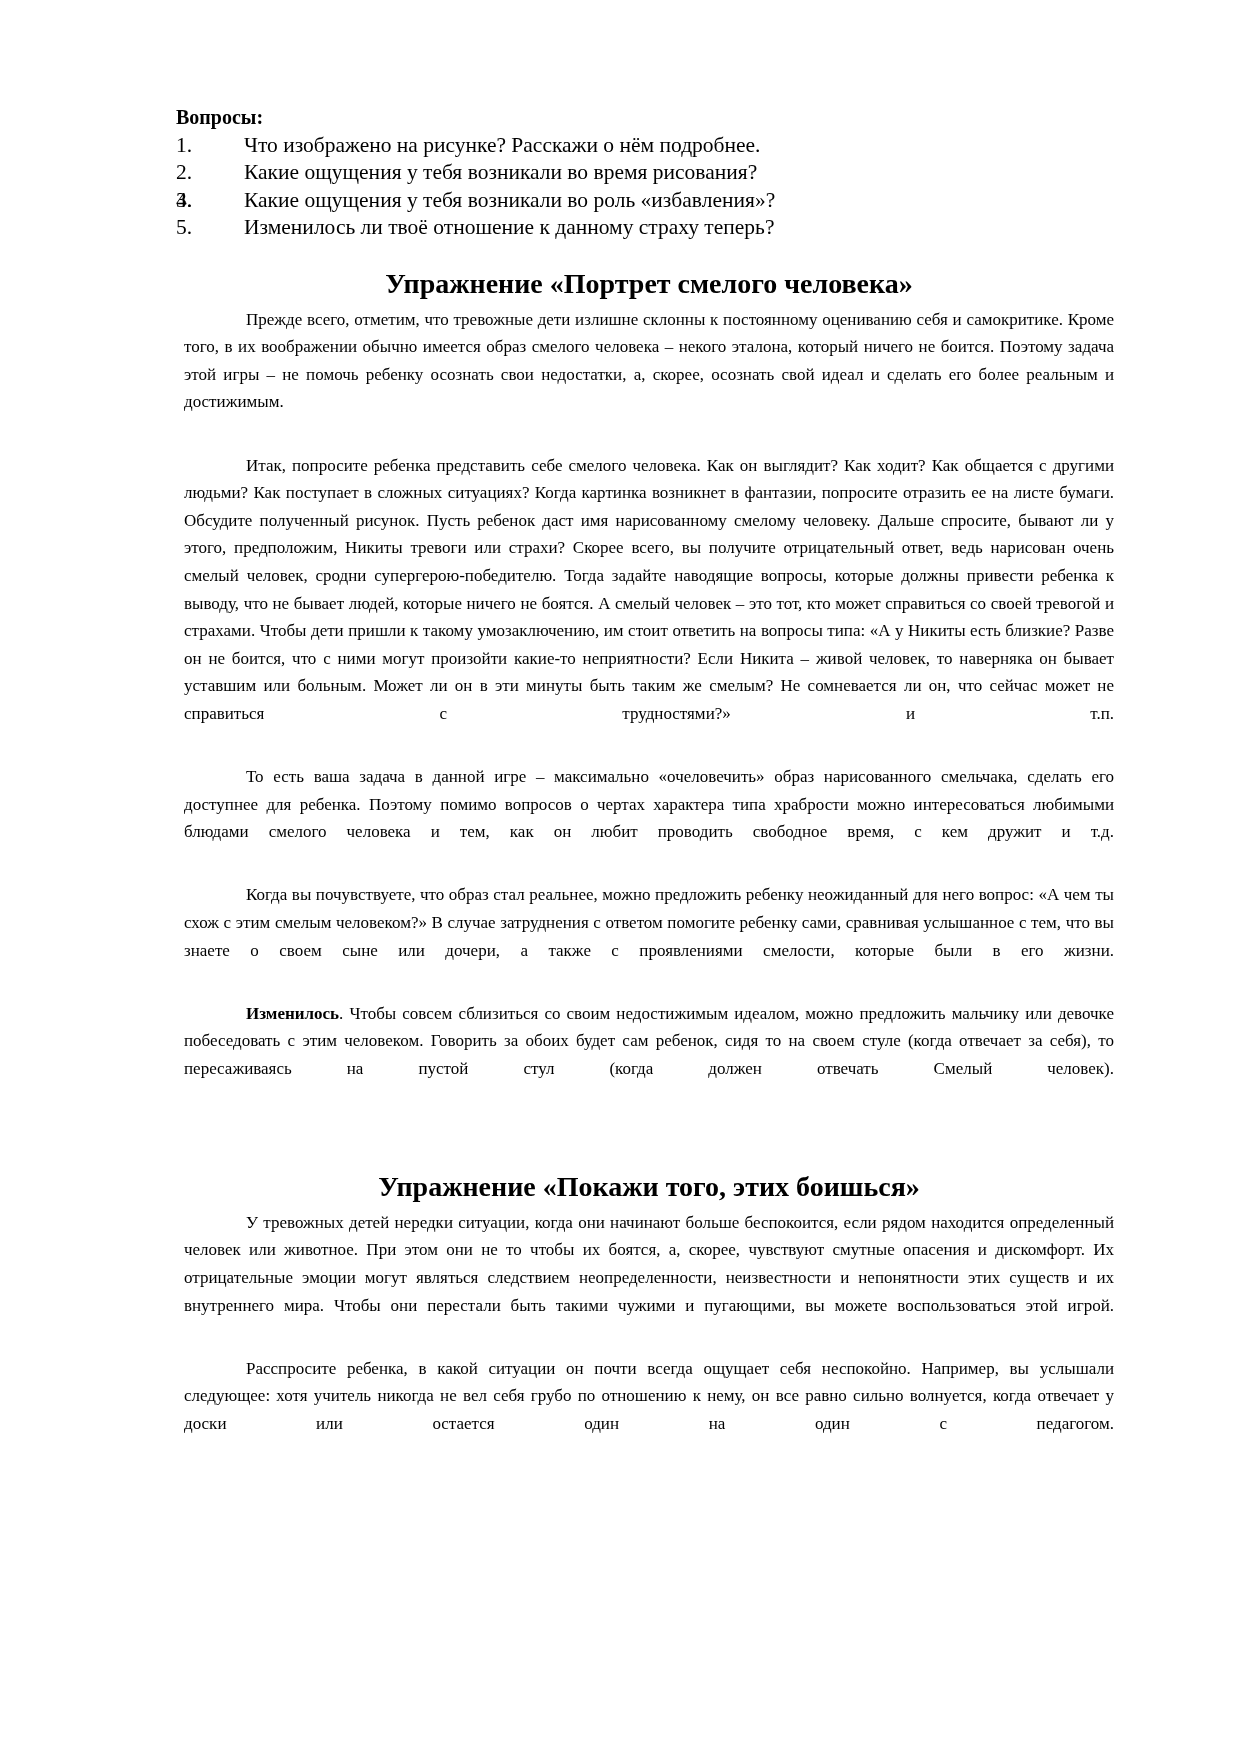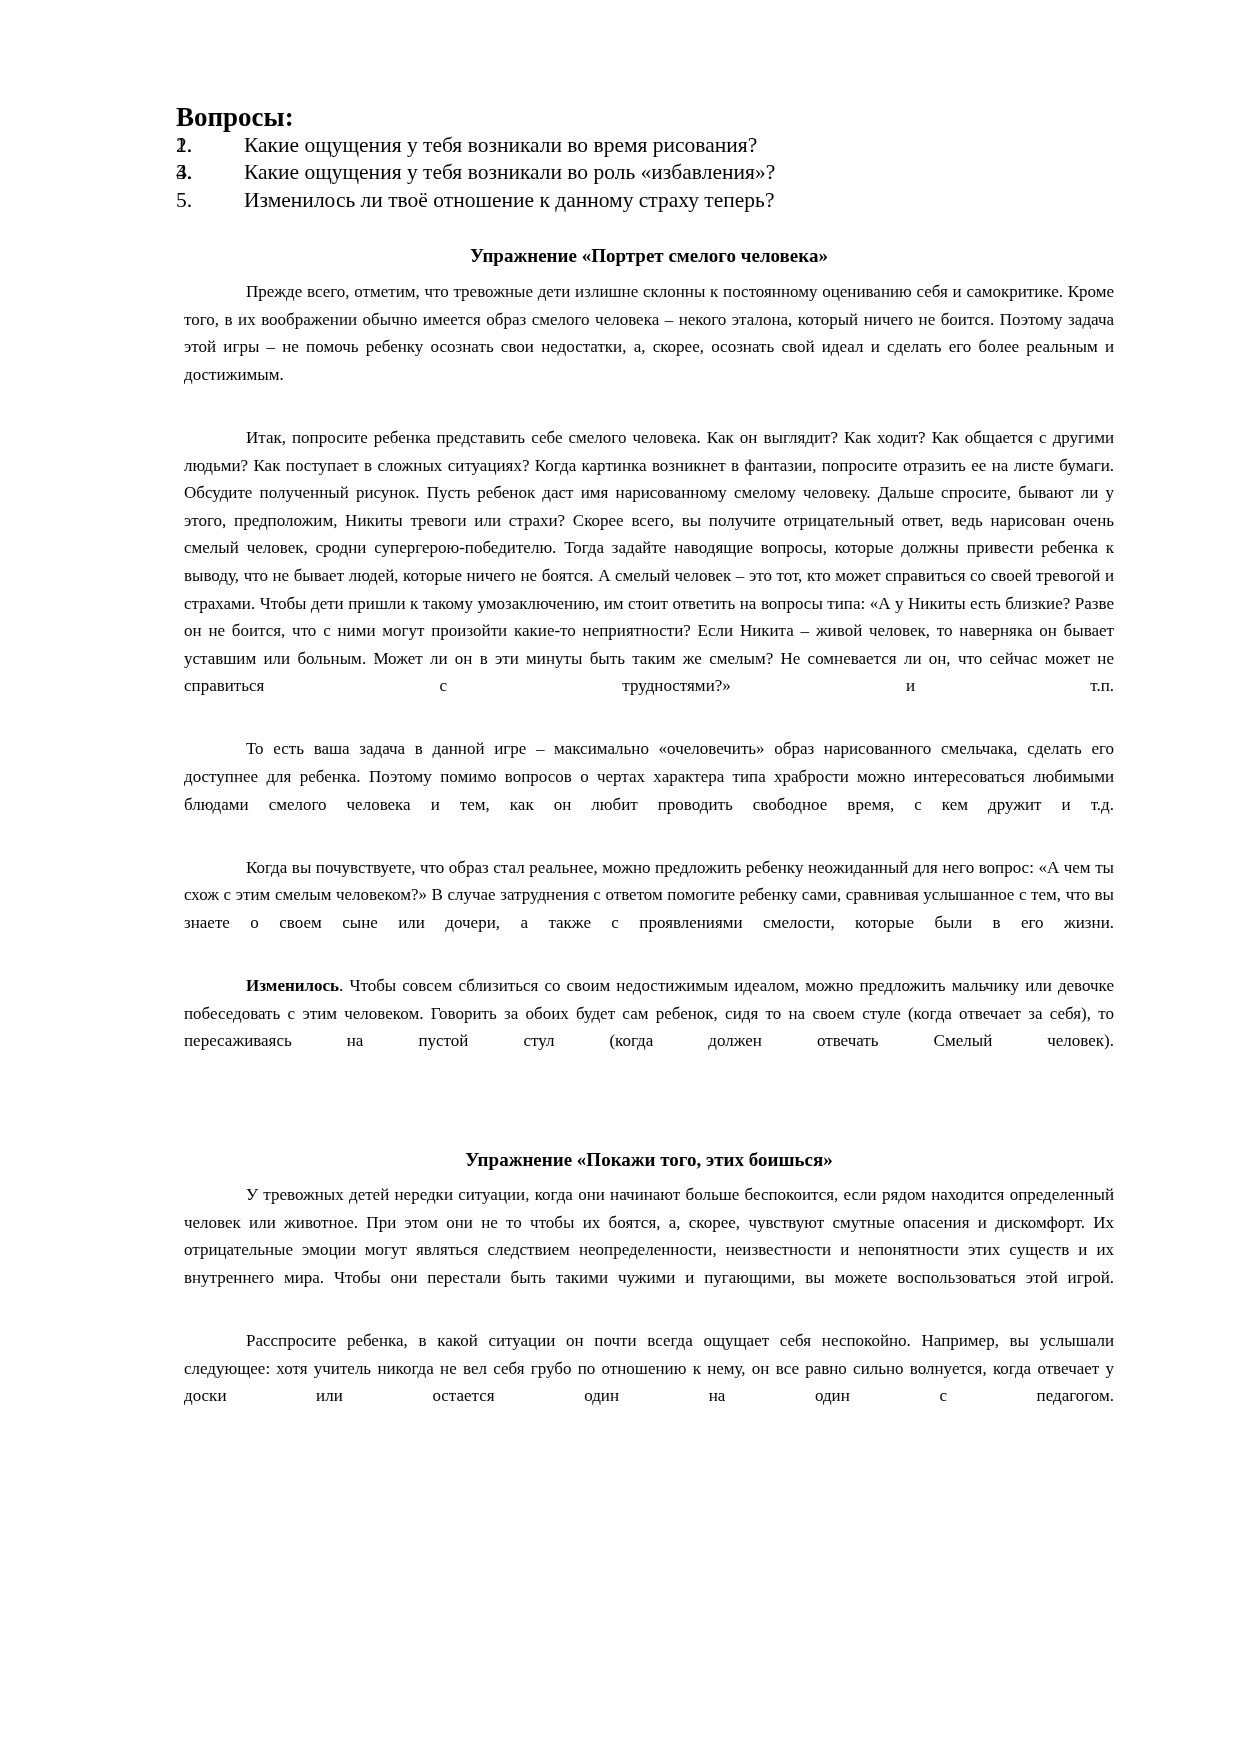--- a/index.html
+++ b/index.html
@@ -24,21 +24,21 @@
     overflow: hidden;
   }
   .doc-body {
     font-size: 21.5px;
     line-height: 27.6px;
     text-align: justify;
     text-justify: inter-word;
   }
   .questions-title {
     font-weight: bold;
-    font-size: 27px;
+    font-size: 20px;
     line-height: 27.6px;
     text-align: left;
     margin: 0 0 0 0;
   }
   ol.questions {
     list-style: none;
     margin: 0;
     padding: 0;
   }
   ol.questions li {
@@ -51,21 +51,21 @@
   }
   ol.questions li .num {
     position: absolute;
     left: 0;
     top: 0;
     width: 40px;
     text-align: left;
   }
   h2.section-heading {
     font-weight: bold;
-    font-size: 19px;
+    font-size: 28px;
     line-height: 27.6px;
     text-align: center;
     margin: 0;
     padding: 0;
   }
   .spacer-md { height: 28px; }
   .spacer-lg { height: 55px; }
   p.para {
     margin: 8px;
     padding: 0;
@@ -91,20 +91,21 @@
 
 <div class="page">
   <div class="doc-body">
 
     <div>
       <div class="questions-title">Вопросы:</div>
 
       <ol class="questions">
         <li>
           <span class="num">1.</span>
+          <span>Что изображено на рисунке? Расскажи о нём подробнее.</span>
         </li>
         <li>
           <span class="num">2.</span>
           <span>Какие ощущения у тебя возникали во время рисования?</span>
         </li>
         <li>
           <span class="num">3.</span>
         </li>
         <li>
           <span class="num">4.</span>

